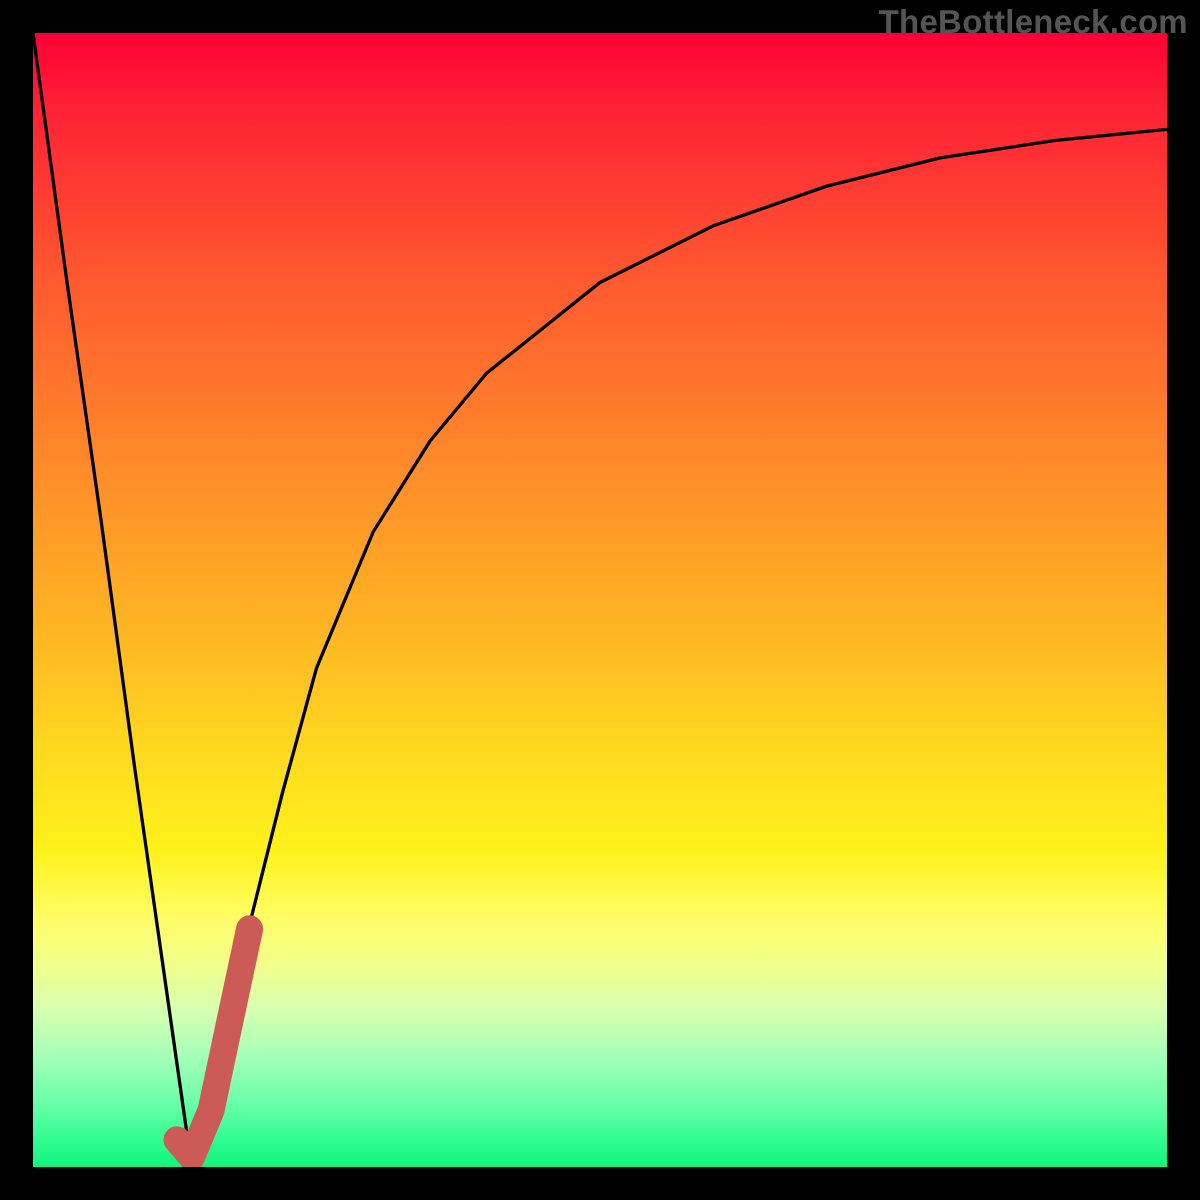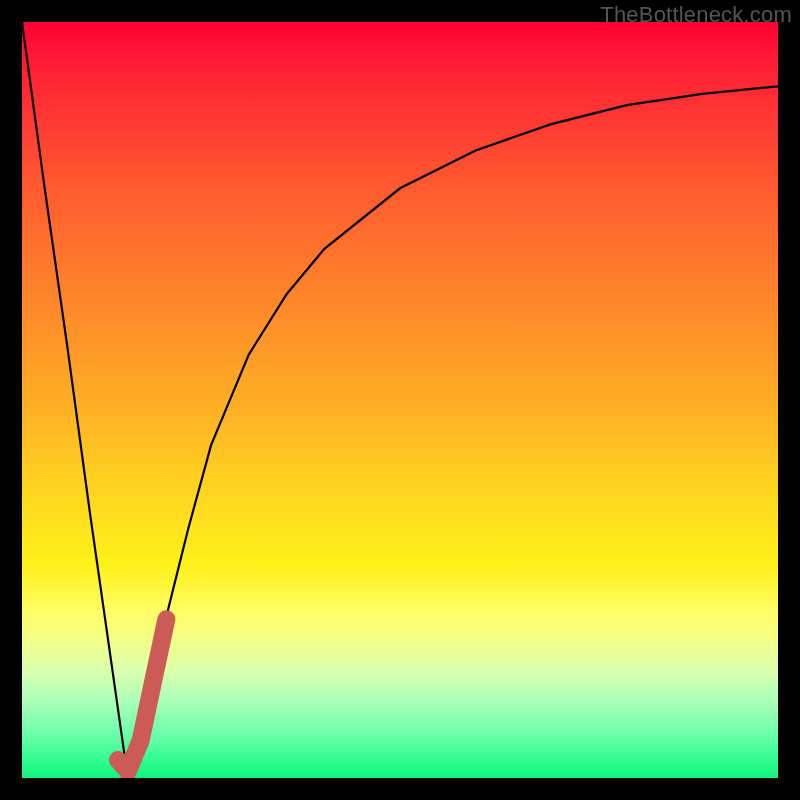--- a/index.html
+++ b/index.html
@@ -41,21 +41,21 @@
       #2bfc8e 98%,
       #11f37f 100%
     );
   }
   .watermark {
     position: absolute;
     top: 2px;
     right: 8px;
     color: #555;
     font-size: 22px;
-    font-weight: 400;
+    font-weight: 700;
     letter-spacing: 0.2px;
     user-select: none;
   }
   svg.curves {
     position: absolute;
     left: 0;
     top: 0;
     width: 756px;
     height: 756px;
     pointer-events: none;

